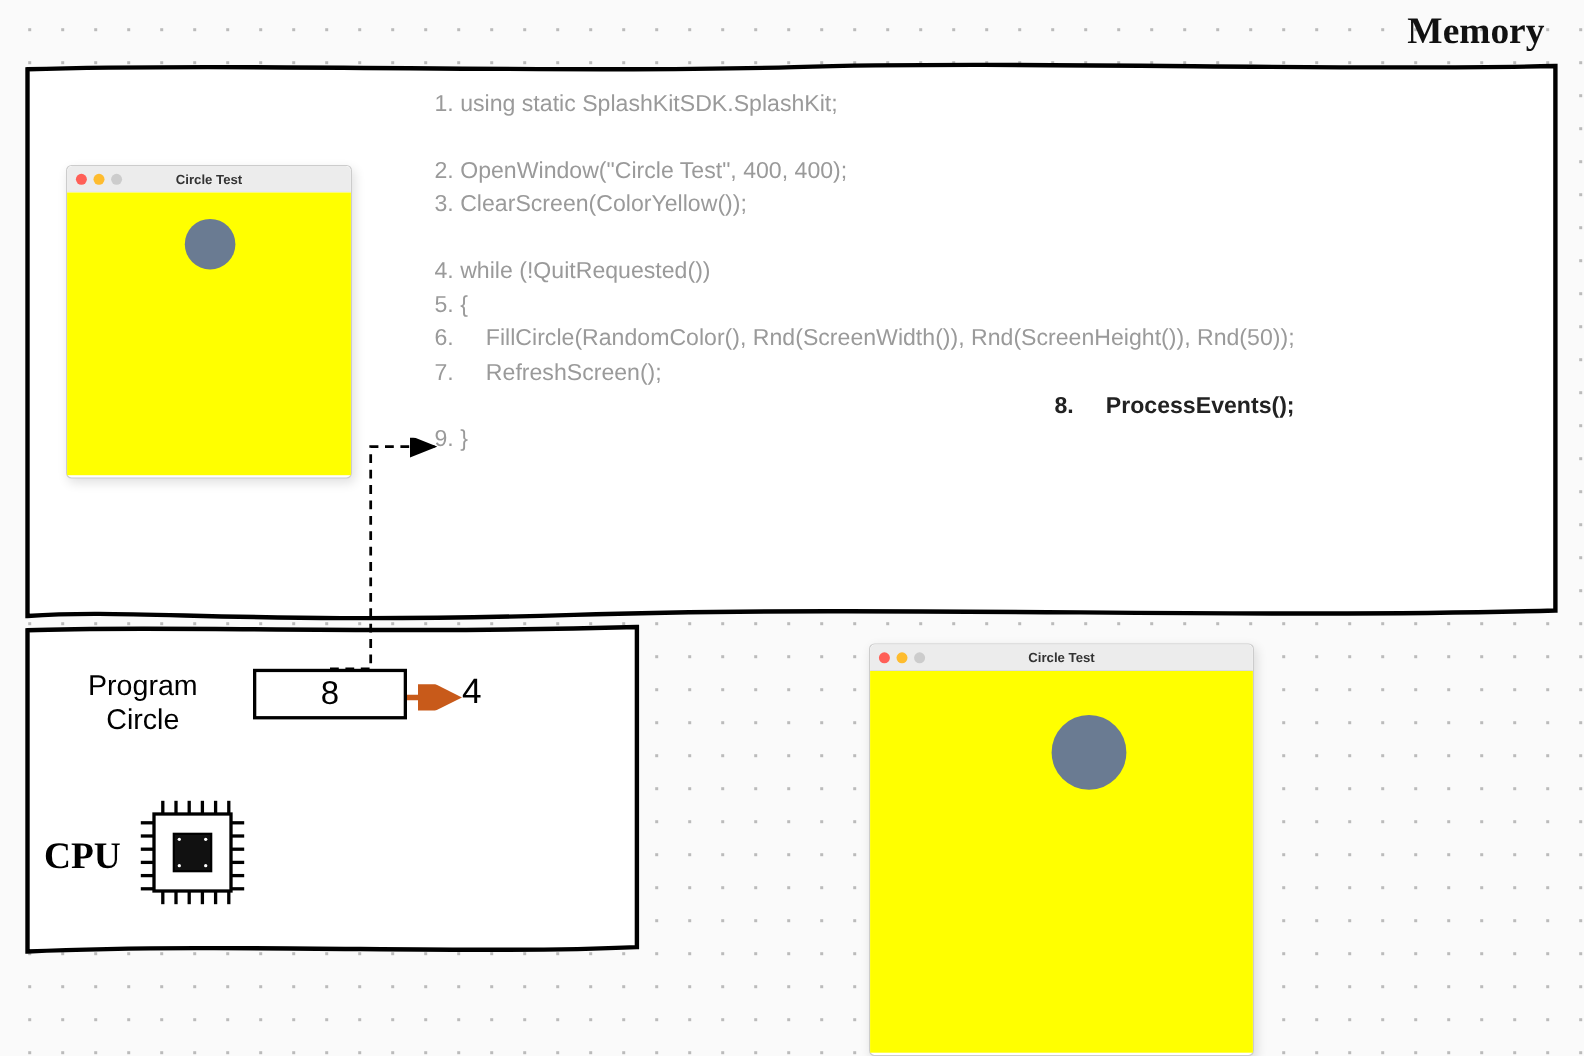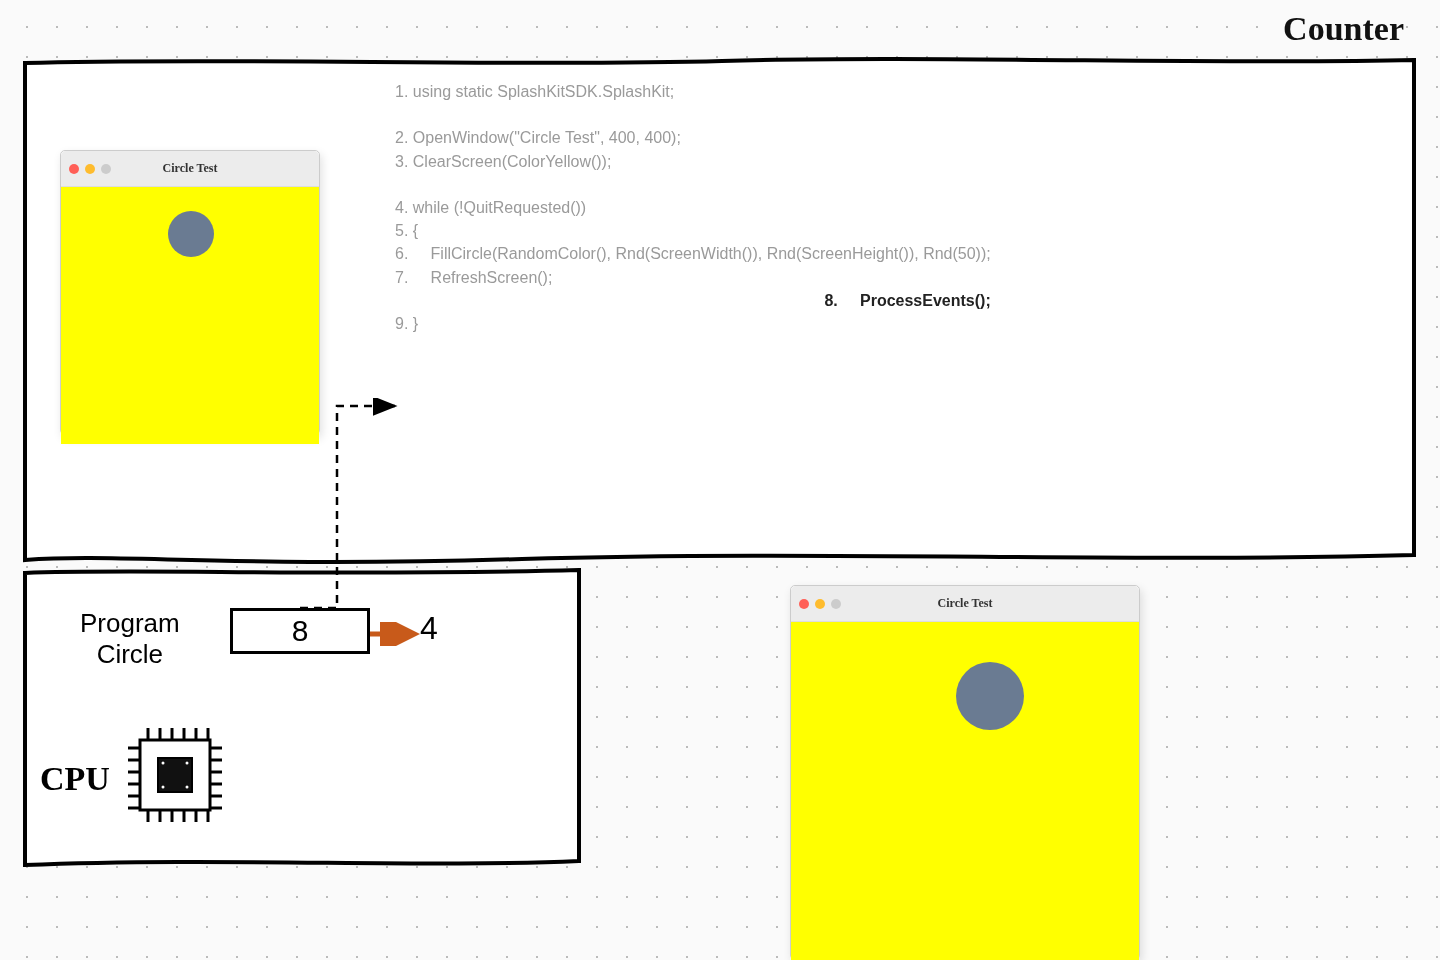--- a/index.html
+++ b/index.html
@@ -38,21 +38,21 @@
     left: 22px;
     width: 1395px;
     height: 510px;
     z-index: 2;
   }
   
   .code {
     position: absolute;
     top: 80px;
     left: 395px;
-    font-size: 16px;
+    font-size: 21px;
     line-height: 1.45;
     color: #9a9a9a;
     z-index: 3;
     white-space: pre;
   }
   .code .active {
     color: #222;
     font-weight: 600;
     text-align: right;
   }
@@ -61,29 +61,28 @@
     position: absolute;
     background: #fff;
     border: 1px solid #ccc;
     border-radius: 5px;
     box-shadow: 2px 4px 10px rgba(0,0,0,0.12);
     z-index: 3;
   }
   .appwin.small { top: 150px; left: 60px; width: 260px; height: 285px; }
   .appwin.big   { top: 585px; left: 790px; width: 350px; height: 375px; }
   .titlebar {
-    height: 36px;
+    height: 24px;
     background: #ececec;
     border-bottom: 1px solid #ddd;
     display: flex;
     align-items: center;
     padding: 0 8px;
     position: relative;
     border-radius: 5px 5px 0 0;
-    font-family: Liberation Serif, serif;
   }
   .traffic { display:flex; gap:6px; }
   .traffic span { width:10px; height:10px; border-radius:50%; display:block; }
   .tr-red{background:#ff5f57}.tr-yellow{background:#febc2e}.tr-grey{background:#ccc}
   .wintitle {
     position:absolute; left:0; right:0; text-align:center;
     font-size:12px; font-weight:600; color:#333;
   }
   .canvas {
     width:100%;
@@ -151,21 +150,21 @@
     position:absolute;
     top:398px; left:300px;
     z-index:3;
   }
 </style>
 </head>
 <body>
 
 <div class="dotgrid"></div>
 
-<div class="memory-label handwritten">Counter</div>
+<div class="memory-label handwritten">Memory</div>
 <svg class="memory-box" viewBox="0 0 1395 510" preserveAspectRatio="none">
   <path d="M3 8 C 200 2, 500 12, 700 6 S 1200 10, 1392 5 L1392 500 C 1100 508, 800 495, 500 504 S 100 498, 3 505 Z" fill="#fff" stroke="#000" stroke-width="4"></path>
 </svg>
 
 <div class="code" id="code-block"><div>1. using static SplashKitSDK.SplashKit;</div><div>&nbsp;</div><div>2. OpenWindow("Circle Test", 400, 400);</div><div>3. ClearScreen(ColorYellow());</div><div>&nbsp;</div><div>4. while (!QuitRequested())</div><div>5. {</div><div>6.     FillCircle(RandomColor(), Rnd(ScreenWidth()), Rnd(ScreenHeight()), Rnd(50));</div><div>7.     RefreshScreen();</div><div class="active">8.     ProcessEvents();</div><div>9. }</div></div>
 
 <div class="appwin small">
   <div class="titlebar">
     <div class="traffic">
       <span class="tr-red"></span>

